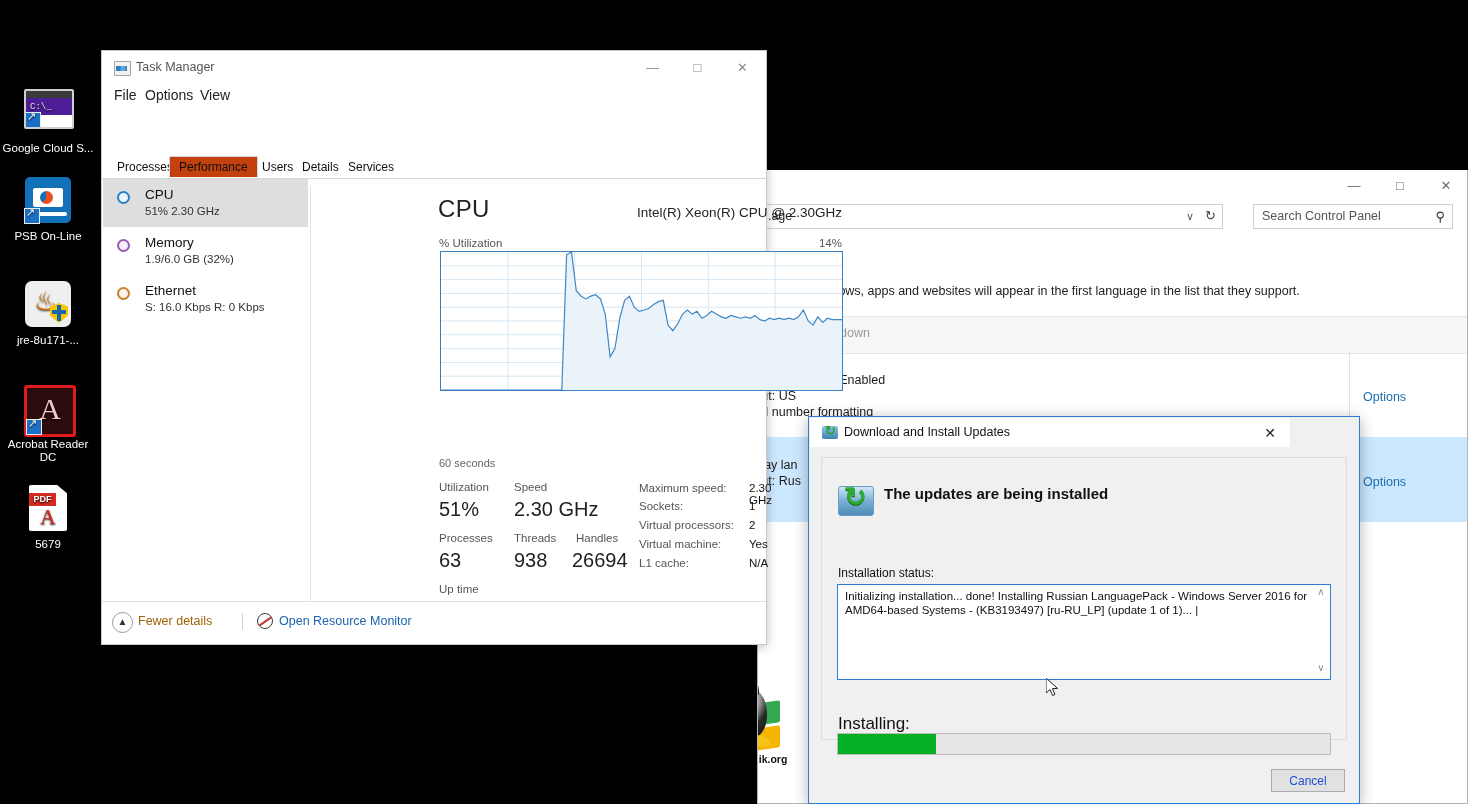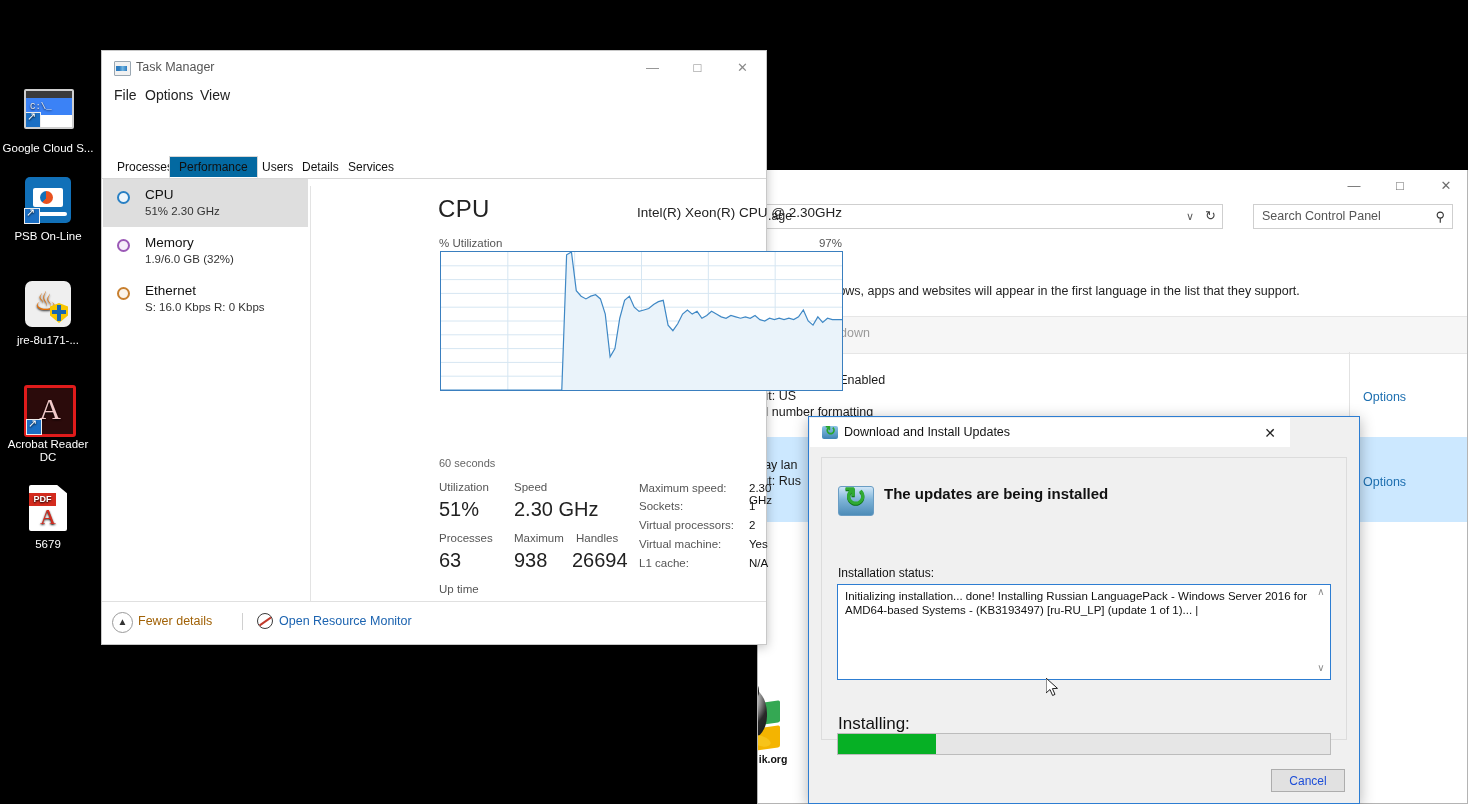--- a/index.html
+++ b/index.html
@@ -17,21 +17,21 @@
              text-shadow:0 1px 2px #000;}
   .desk-icon .glyph{width:48px;height:48px;margin:0 auto 5px auto;position:relative;}
   .desk-icon .lbl{display:block;}
 
   
   .rb{width:34px;height:40px;margin:4px auto 0 auto;background:linear-gradient(180deg,#c9d3dc 0%,#9fb0bd 100%);
       clip-path:polygon(12% 0,88% 0,76% 100%,24% 100%);position:relative;border-radius:2px;}
   .rb:before{content:"";position:absolute;left:22%;top:14%;width:56%;height:30%;
       background:#3aa0d8;border-radius:50%;opacity:.85;}
   
-  .cmdw{width:46px;height:36px;margin:6px auto 16px auto;background:#3b82f6;border:2px solid #cfcfcf;border-radius:2px;
+  .cmdw{width:46px;height:36px;margin:6px auto 16px auto;background:#4c1d95;border:2px solid #cfcfcf;border-radius:2px;
         position:relative;overflow:hidden;}
   .cmdw .bar{position:absolute;left:0;top:0;right:0;height:7px;background:#3b3b3b;}
   .cmdw .txt{position:absolute;left:4px;top:10px;color:#e8e8e8;font-family:"Liberation Mono",monospace;font-size:9px;}
   .cmdw .white{position:absolute;left:0;bottom:0;width:100%;height:12px;background:#fff;}
   
   .psb{width:46px;height:46px;margin:1px auto 0 auto;background:#1170b8;border-radius:5px;position:relative;}
   .psb .lap{position:absolute;left:8px;top:11px;width:30px;height:19px;background:#fff;border-radius:2px;}
   .psb .pie{position:absolute;left:15px;top:14px;width:13px;height:13px;border-radius:50%;
             background:conic-gradient(#e8511f 0 62%,#1170b8 62% 100%);}
   .psb .base{position:absolute;left:4px;bottom:7px;width:38px;height:4px;background:#fff;border-radius:2px;}
@@ -109,21 +109,21 @@
   #tm-title .ic:after{content:"";position:absolute;left:1px;top:4px;width:11px;height:5px;
       background:linear-gradient(90deg,#2d7cc0 30%,#6fb3e0 60%,#2d7cc0 100%);}
   #tm-title .t{position:absolute;left:34px;top:9px;font-size:12.5px;color:#555;}
   .tm-winbtn{position:absolute;top:0;height:32px;width:45px;display:flex;align-items:center;justify-content:center;
              color:#8a8a8a;font-size:13px;}
   #tm-menu{position:absolute;left:0;top:34px;height:24px;}
   #tm-menu span{position:absolute;top:2px;font-size:14px;color:#222;}
   #tm-tabs{position:absolute;left:0;top:105px;width:664px;height:22px;border-bottom:1px solid #d6d6d6;}
   .tm-tab{position:absolute;top:0;height:22px;font-size:12px;color:#111;padding:3px 9px 0 9px;box-sizing:border-box;
           border:1px solid transparent;}
-  .tm-tab.active{background:#0369a1;border:1px solid #d6d6d6;border-bottom:1px solid #fff;font-weight:normal;}
+  .tm-tab.active{background:#c2410c;border:1px solid #d6d6d6;border-bottom:1px solid #fff;font-weight:normal;}
   #tm-sidebar{position:absolute;left:1px;top:128px;width:205px;height:455px;background:#fff;}
   .tm-side-item{position:relative;height:48px;padding:7px 0 0 16px;box-sizing:border-box;}
   .tm-side-item.sel{background:#dedede;}
   .tm-side-item .circ{position:absolute;left:14px;top:12px;width:13px;height:13px;border-radius:50%;
                       border:2px solid #2980c4;background:#eef6fc;box-sizing:border-box;}
   .tm-side-item .name{position:absolute;left:42px;top:8px;font-size:13.5px;color:#111;}
   .tm-side-item .sub{position:absolute;left:42px;top:26px;font-size:11.5px;color:#333;}
   #tm-divider{position:absolute;left:208px;top:135px;width:1px;height:445px;background:#e3e3e3;}
   #tm-main{position:absolute;left:232px;top:132px;width:420px;}
   #tm-cpu-h{position:absolute;left:104px;top:12px;font-size:24px;color:#222;letter-spacing:.3px;}
@@ -350,21 +350,21 @@
       <span class="name">Ethernet</span>
       <span class="sub">S: 16.0 Kbps R: 0 Kbps</span>
     </div>
   </div>
   <div id="tm-divider"></div>
 
   <div id="tm-main">
     <div id="tm-cpu-h">CPU</div>
     <div id="tm-cpu-model">Intel(R) Xeon(R) CPU @ 2.30GHz</div>
     <div id="tm-axis-l">% Utilization</div>
-    <div id="tm-axis-r">97%</div>
+    <div id="tm-axis-r">14%</div>
 
     <div id="tm-graph">
       <svg id="cpu-svg" width="401" height="138" viewBox="0 0 401 138" preserveAspectRatio="none">
         <g id="cpu-grid">
             <line x1="66.83333333333333" y1="0" x2="66.83333333333333" y2="138" stroke="#d6e6f2" stroke-width="1"></line>
             <line x1="133.66666666666666" y1="0" x2="133.66666666666666" y2="138" stroke="#d6e6f2" stroke-width="1"></line>
             <line x1="200.5" y1="0" x2="200.5" y2="138" stroke="#d6e6f2" stroke-width="1"></line>
             <line x1="267.3333333333333" y1="0" x2="267.3333333333333" y2="138" stroke="#d6e6f2" stroke-width="1"></line>
             <line x1="334.16666666666663" y1="0" x2="334.16666666666663" y2="138" stroke="#d6e6f2" stroke-width="1"></line>
             <line x1="0" y1="13.8" x2="401" y2="13.8" stroke="#d6e6f2" stroke-width="1"></line>
@@ -385,21 +385,21 @@
     <div id="tm-time-l">60 seconds</div>
     <div id="tm-time-r">0</div>
 
     <span class="stat-lbl" style="left:105px;top:298px;">Utilization</span>
     <span class="stat-val" style="left:105px;top:315px;">51%</span>
     <span class="stat-lbl" style="left:180px;top:298px;">Speed</span>
     <span class="stat-val" style="left:180px;top:315px;">2.30 GHz</span>
 
     <span class="stat-lbl" style="left:105px;top:349px;">Processes</span>
     <span class="stat-val" style="left:105px;top:366px;">63</span>
-    <span class="stat-lbl" style="left:180px;top:349px;">Maximum</span>
+    <span class="stat-lbl" style="left:180px;top:349px;">Threads</span>
     <span class="stat-val" style="left:180px;top:366px;">938</span>
     <span class="stat-lbl" style="left:242px;top:349px;">Handles</span>
     <span class="stat-val" style="left:238px;top:366px;">26694</span>
 
     <span class="stat-lbl" style="left:105px;top:400px;">Up time</span>
     <span class="stat-val" style="left:105px;top:417px;">0:00:43:56</span>
 
     <span class="kv-k" style="left:305px;top:299px;">Maximum speed:</span>
     <span class="kv-v" style="left:415px;top:299px;">2.30 GHz</span>
     <span class="kv-k" style="left:305px;top:317px;">Sockets:</span>

